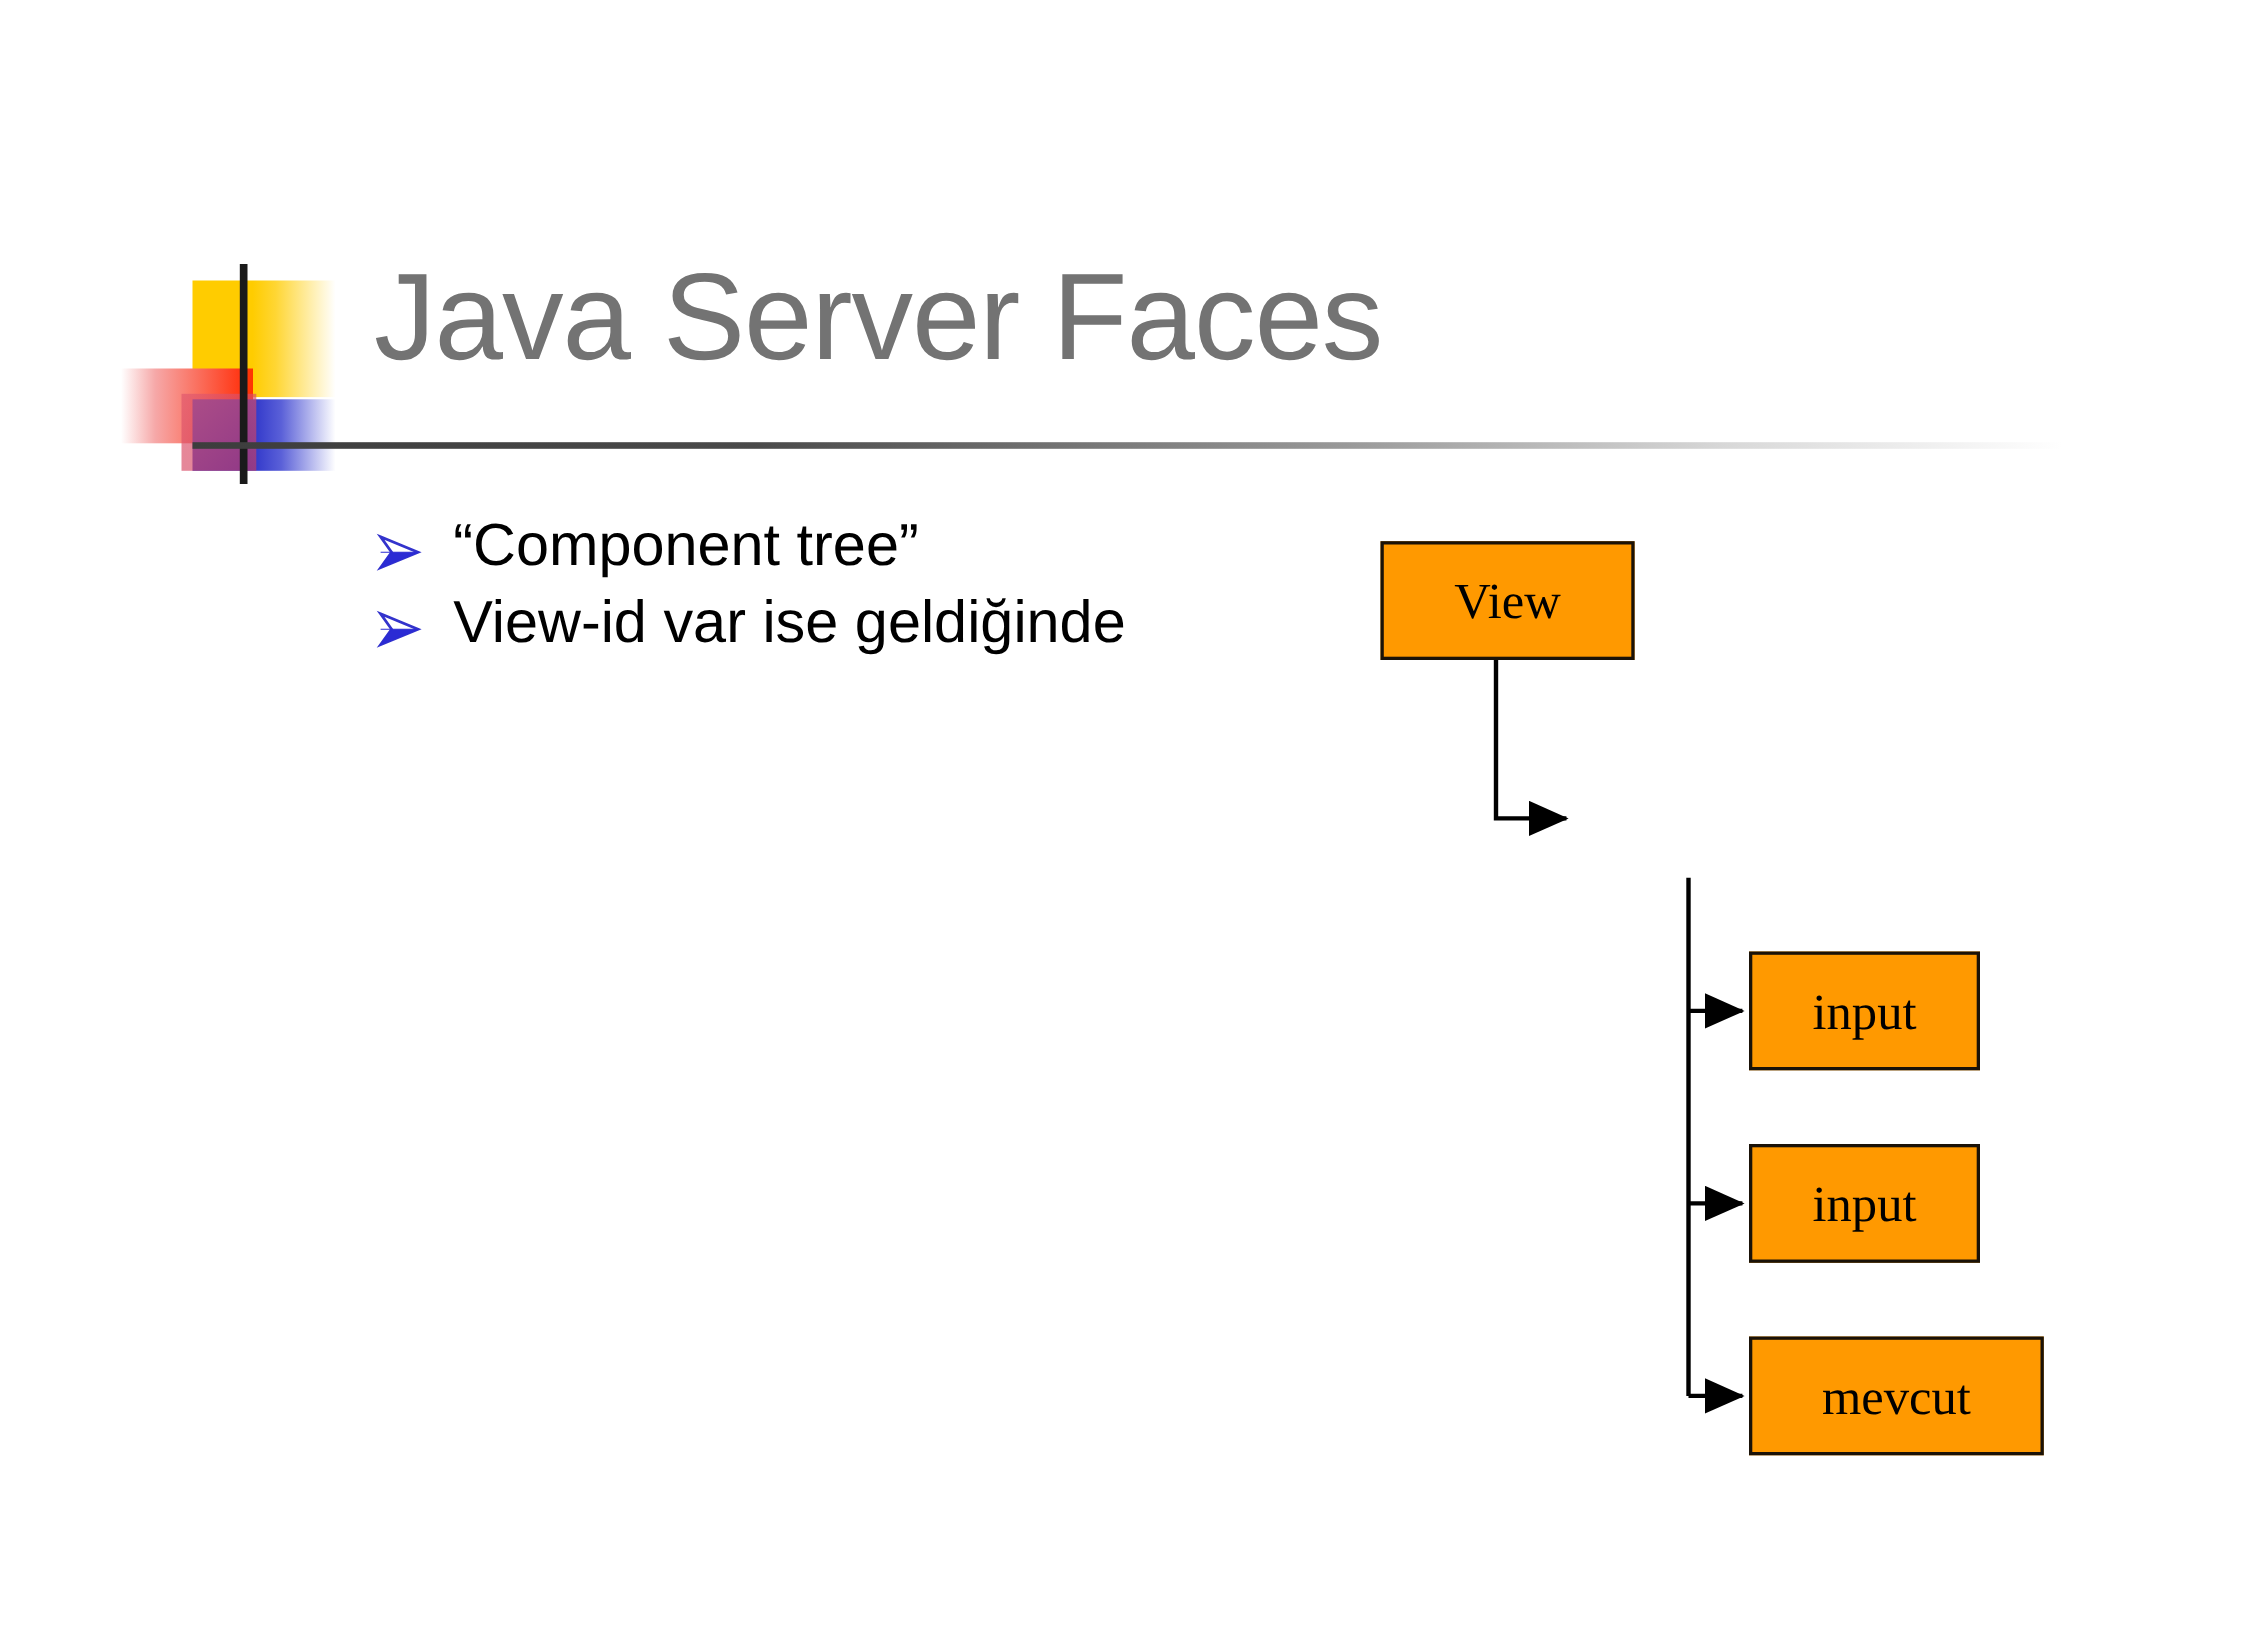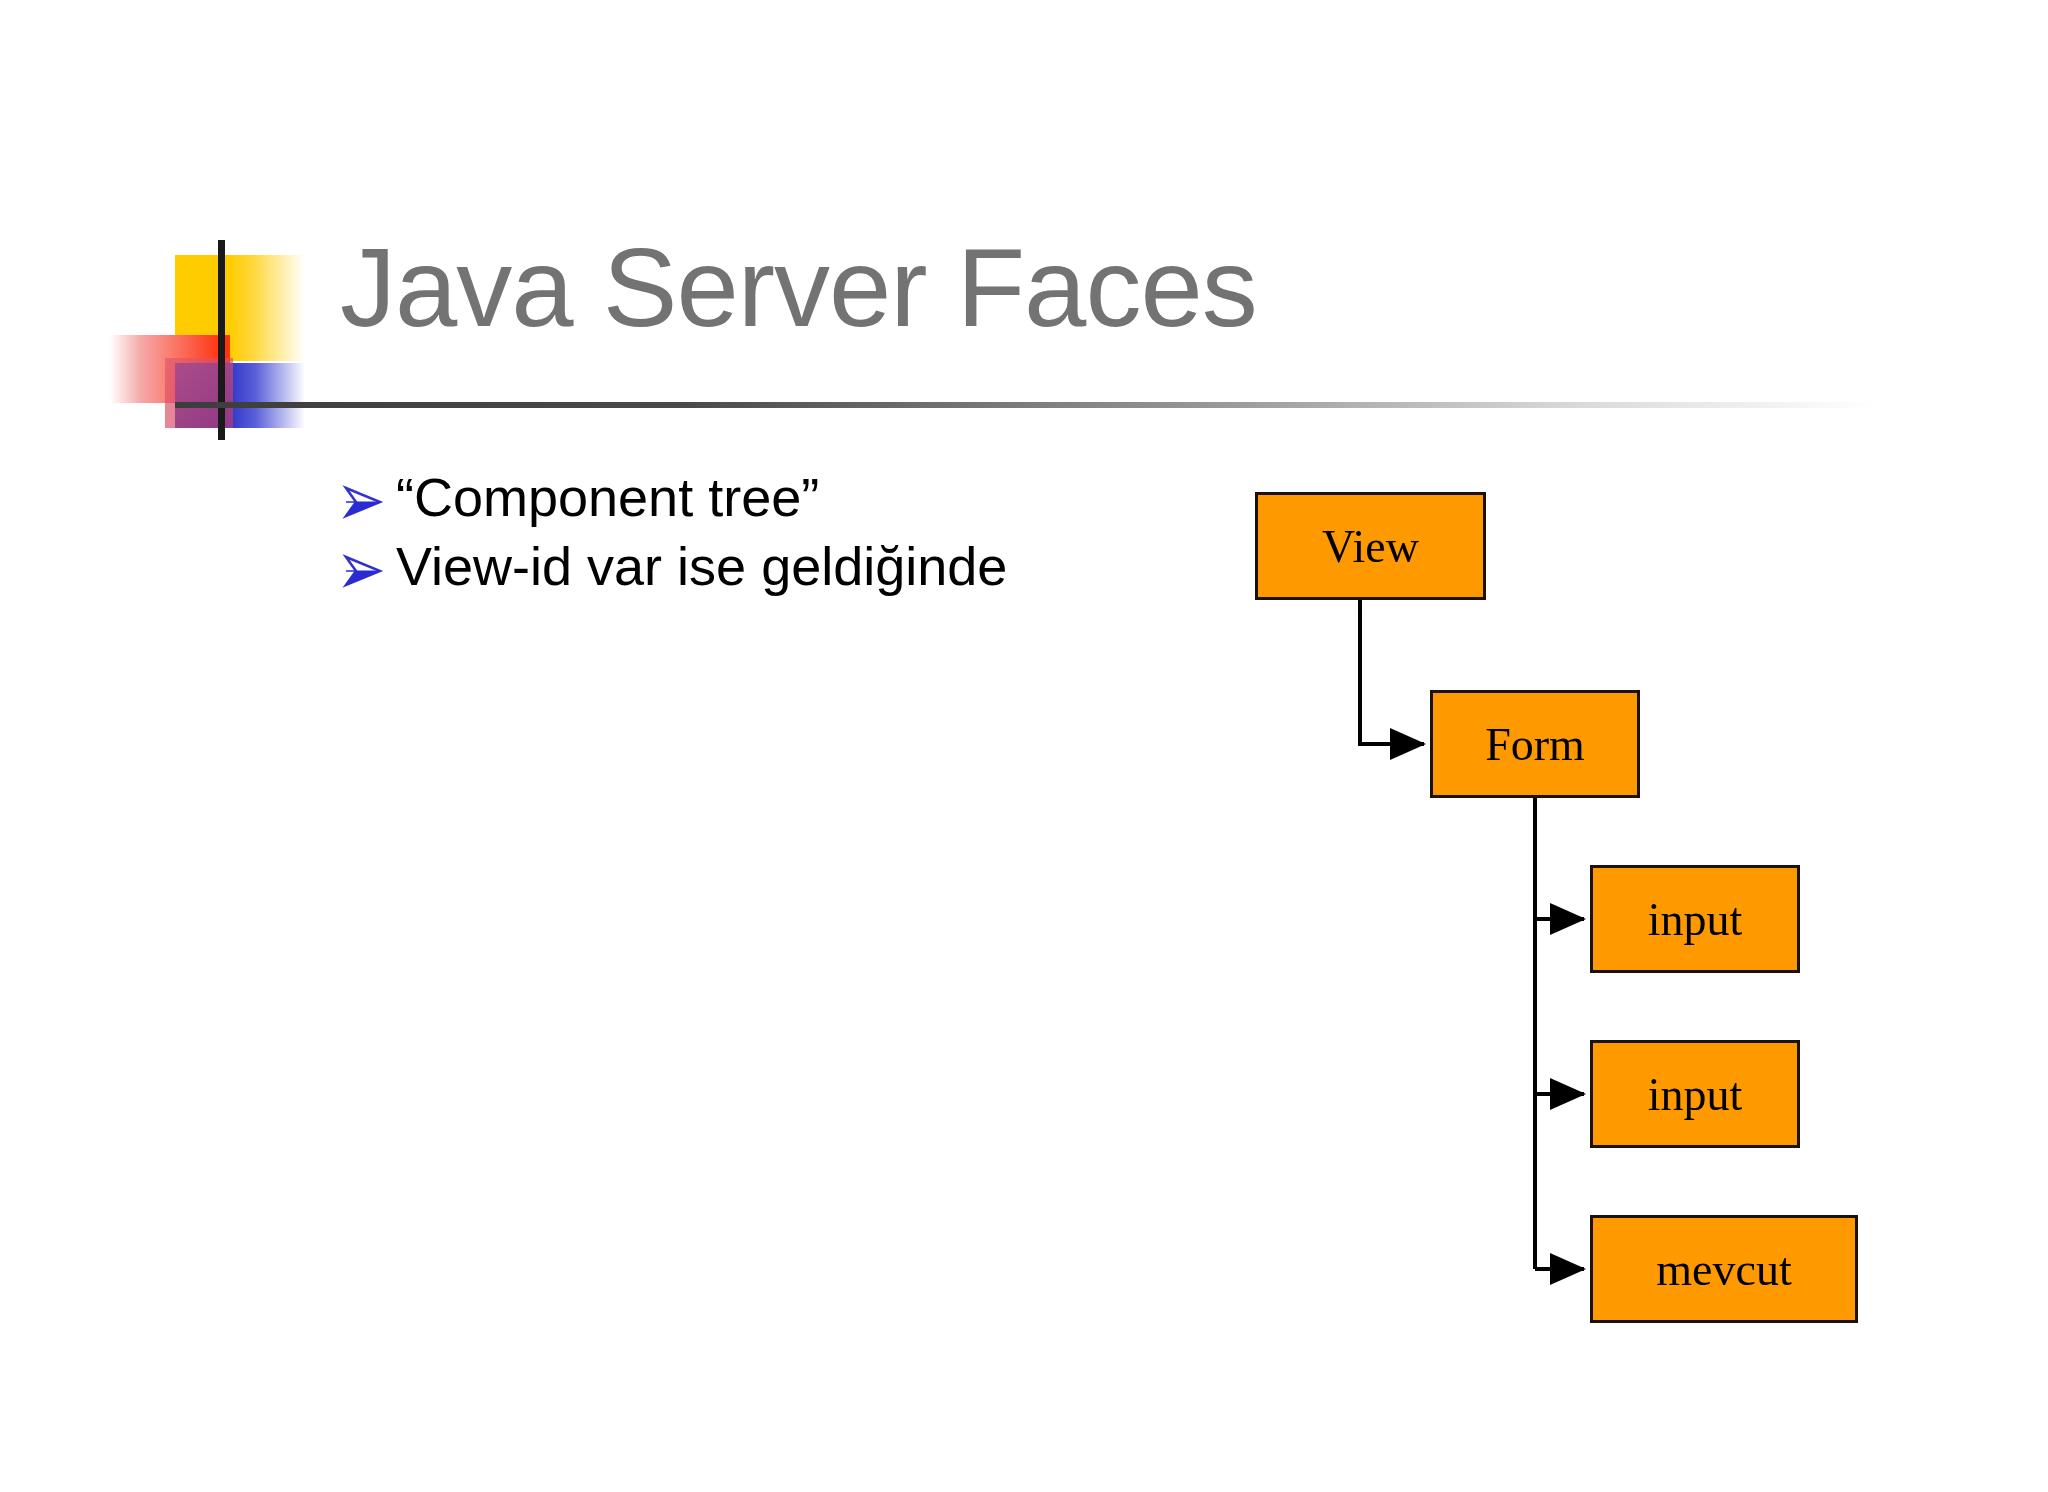--- a/index.html
+++ b/index.html
@@ -87,22 +87,23 @@
 
   
   #bullet-list {
     position: absolute;
     left: 340px;
     top: 466px;
     width: 900px;
   }
   .bullet-row {
     display: flex;
-    align-items: flex-end;
+    align-items: center;
     margin-bottom: 8px;
+    gap: 16px;
   }
   .bullet-marker {
     flex: 0 0 auto;
     width: 56px;
     padding-top: 14px;
     line-height: 1;
   }
   .bullet-text {
     flex: 1 1 auto;
     font-size: 54px;
@@ -192,19 +193,18 @@
       <path d="M305,318 L305,789" stroke="#000000" stroke-width="4" fill="none"></path>
 
       <path d="M305,439 L354,439" stroke="#000000" stroke-width="4" fill="none" marker-end="url(#arrowhead)"></path>
 
       <path d="M305,614 L354,614" stroke="#000000" stroke-width="4" fill="none" marker-end="url(#arrowhead)"></path>
 
       <path d="M305,789 L354,789" stroke="#000000" stroke-width="4" fill="none" marker-end="url(#arrowhead)"></path>
     </svg>
 
     <div class="node-box" id="node-view">View</div>
-    <div class="node-box" id="node-form">Form</div>
     <div class="node-box" id="node-input1">input</div>
     <div class="node-box" id="node-input2">input</div>
     <div class="node-box" id="node-command">mevcut</div>
   </div>
 
 </div>
 
 </body></html>

